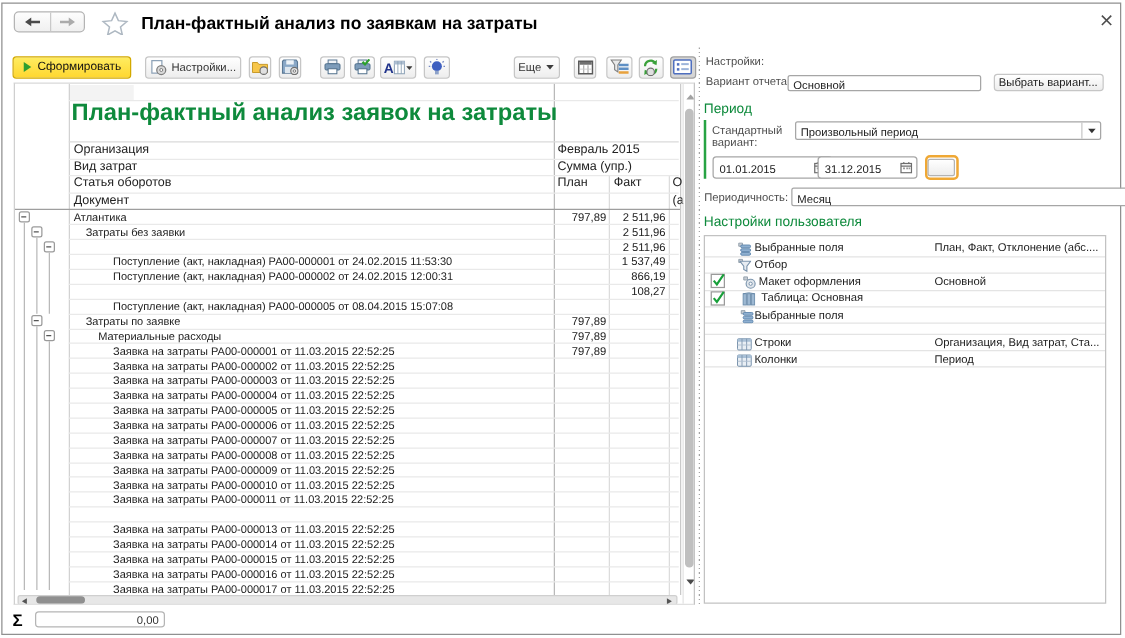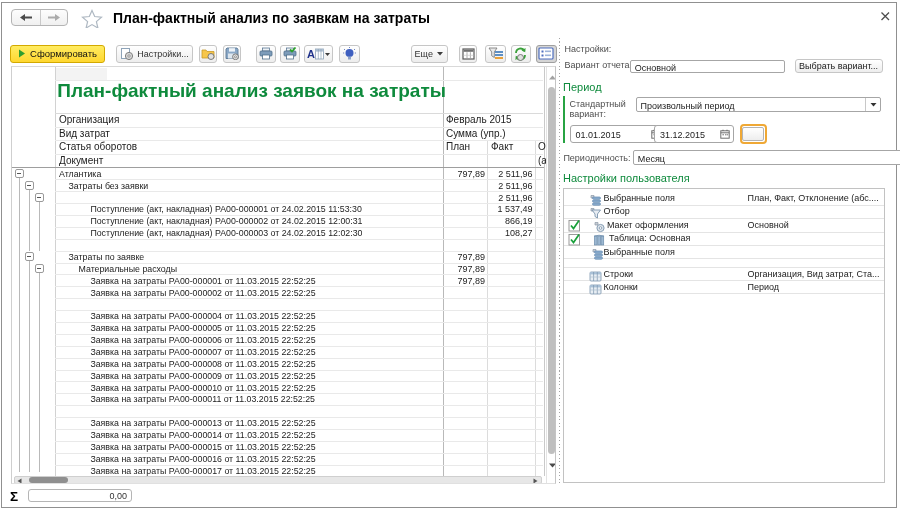--- a/index.html
+++ b/index.html
@@ -199,29 +199,30 @@
 <div class="row2" style="left:47px;top:101.7px">Атлантика</div>
 <div class="num" style="left:433px;top:101.7px;width:40px">797,89</div>
 <div class="num" style="left:477px;top:101.7px;width:43.5px">2 511,96</div>
 <div class="row2" style="left:56.5px;top:113.6px">Затраты без заявки</div>
 <div class="num" style="left:477px;top:113.6px;width:43.5px">2 511,96</div>
 <div class="num" style="left:477px;top:125.5px;width:43.5px">2 511,96</div>
 <div class="row2" style="left:78.4px;top:137.3px">Поступление (акт, накладная) РА00-000001 от 24.02.2015 11:53:30</div>
 <div class="num" style="left:477px;top:137.3px;width:43.5px">1 537,49</div>
 <div class="row2" style="left:78.4px;top:149.2px">Поступление (акт, накладная) РА00-000002 от 24.02.2015 12:00:31</div>
 <div class="num" style="left:477px;top:149.2px;width:43.5px">866,19</div>
-<div class="row2" style="left:78.4px;top:161.1px">Поступление (акт, накладная) РА00-000003 от 24.02.2015 12:02:30</div>
 <div class="num" style="left:477px;top:161.1px;width:43.5px">108,27</div>
+<div class="row2" style="left:78.4px;top:173.0px">Поступление (акт, накладная) РА00-000005 от 08.04.2015 15:07:08</div>
 <div class="row2" style="left:56.5px;top:184.9px">Затраты по заявке</div>
 <div class="num" style="left:433px;top:184.9px;width:40px">797,89</div>
 <div class="row2" style="left:66.5px;top:196.7px">Материальные расходы</div>
 <div class="num" style="left:433px;top:196.7px;width:40px">797,89</div>
 <div class="row2" style="left:78.4px;top:208.6px">Заявка на затраты РА00-000001 от 11.03.2015 22:52:25</div>
 <div class="num" style="left:433px;top:208.6px;width:40px">797,89</div>
 <div class="row2" style="left:78.4px;top:220.5px">Заявка на затраты РА00-000002 от 11.03.2015 22:52:25</div>
+<div class="row2" style="left:78.4px;top:232.4px">Заявка на затраты РА00-000003 от 11.03.2015 22:52:25</div>
 <div class="row2" style="left:78.4px;top:244.3px">Заявка на затраты РА00-000004 от 11.03.2015 22:52:25</div>
 <div class="row2" style="left:78.4px;top:256.1px">Заявка на затраты РА00-000005 от 11.03.2015 22:52:25</div>
 <div class="row2" style="left:78.4px;top:268.0px">Заявка на затраты РА00-000006 от 11.03.2015 22:52:25</div>
 <div class="row2" style="left:78.4px;top:279.9px">Заявка на затраты РА00-000007 от 11.03.2015 22:52:25</div>
 <div class="row2" style="left:78.4px;top:291.8px">Заявка на затраты РА00-000008 от 11.03.2015 22:52:25</div>
 <div class="row2" style="left:78.4px;top:303.7px">Заявка на затраты РА00-000009 от 11.03.2015 22:52:25</div>
 <div class="row2" style="left:78.4px;top:315.5px">Заявка на затраты РА00-000010 от 11.03.2015 22:52:25</div>
 <div class="row2" style="left:78.4px;top:327.4px">Заявка на затраты РА00-000011 от 11.03.2015 22:52:25</div>
 <div class="row2" style="left:78.4px;top:351.2px">Заявка на затраты РА00-000013 от 11.03.2015 22:52:25</div>
 <div class="row2" style="left:78.4px;top:363.1px">Заявка на затраты РА00-000014 от 11.03.2015 22:52:25</div>

